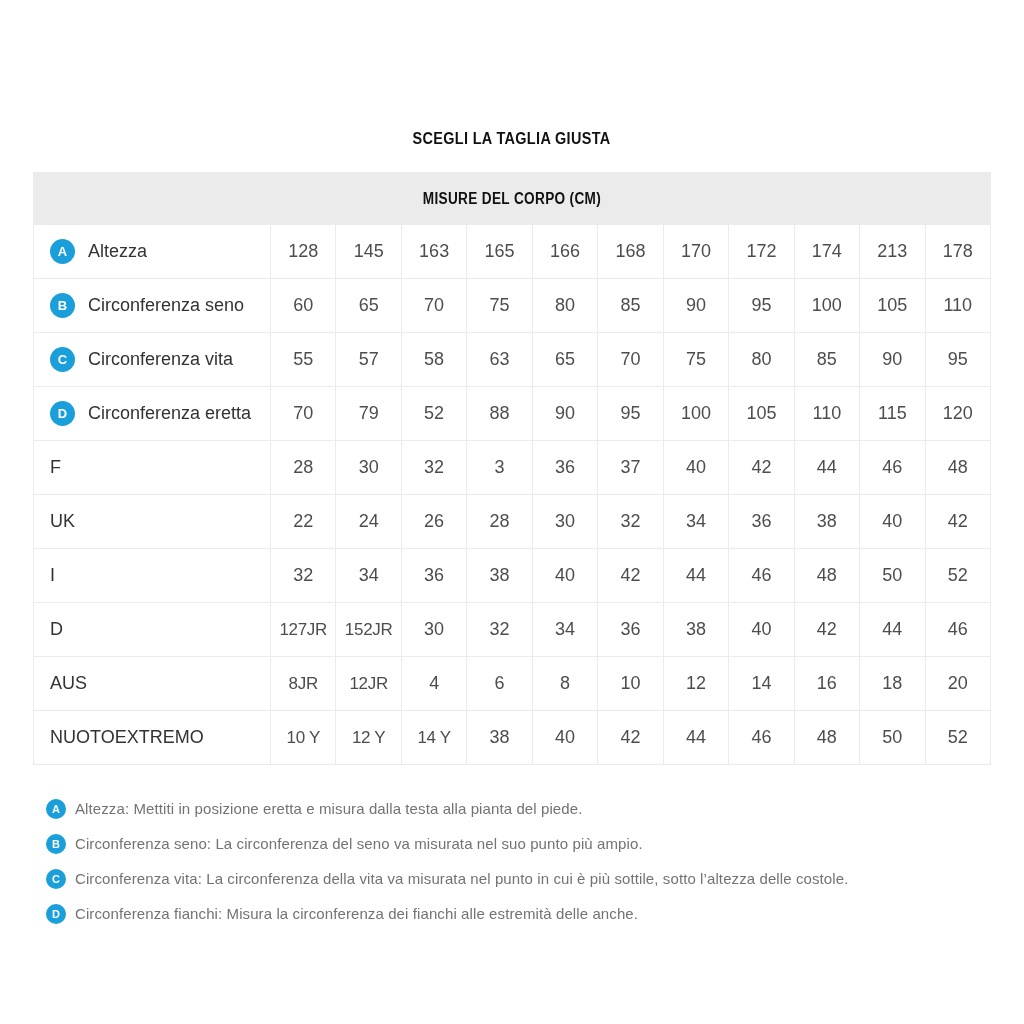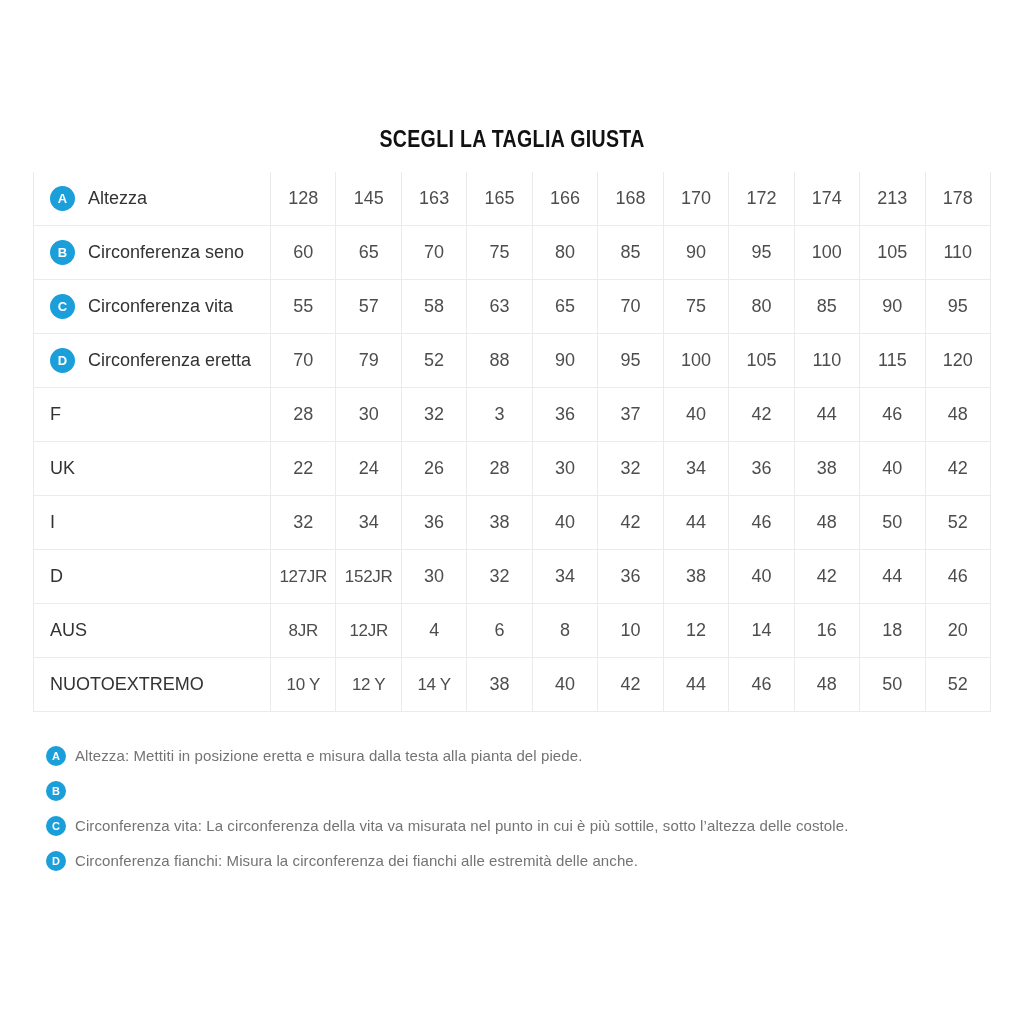--- a/index.html
+++ b/index.html
@@ -9,21 +9,21 @@
     background: #ffffff;
     font-family: "Liberation Sans", sans-serif;
     overflow: hidden;
   }
   .page { width: 1024px; height: 1024px; position: relative; }
 
   
   .title {
     margin: 129px 0 0 0;
     text-align: center;
-    font-size: 23px;
+    font-size: 17px;
     font-weight: 700;
     color: #111;
     letter-spacing: 0.4px;
     line-height: 20px;
   }
   .condensed { display: inline-block; transform: scaleX(0.85); transform-origin: center; white-space: nowrap; }
 
   
   .sizetable { width: 958px; margin: 23px 0 0 33px; }
   .band {
@@ -73,20 +73,23 @@
   .note-text { font-size: 15px; color: #737373; letter-spacing: 0.1px; }
 </style>
 </head>
 <body>
 
 <div class="page">
 
   <h1 class="title"><span class="condensed">SCEGLI LA TAGLIA GIUSTA</span></h1>
 
   <div class="sizetable">
+    <div class="band">
+      <span class="band-text condensed">MISURE DEL CORPO (CM)</span>
+    </div>
     <div id="body-rows">
         <div class="trow">
           <div class="cell label-cell">
             <span class="badge">A</span>
             <span>Altezza</span>
           </div>
           <div class="cell">128</div>
           <div class="cell">145</div>
           <div class="cell">163</div>
           <div class="cell">165</div>
@@ -251,20 +254,21 @@
       </div>
   </div>
 
   <div class="notes" id="notes">
       <div class="note">
         <span class="badge badge-sm">A</span>
         <span class="note-text">Altezza: Mettiti in posizione eretta e misura dalla testa alla pianta del piede.</span>
       </div>
       <div class="note">
         <span class="badge badge-sm">B</span>
+        <span class="note-text">Circonferenza seno: La circonferenza del seno va misurata nel suo punto più ampio.</span>
       </div>
       <div class="note">
         <span class="badge badge-sm">C</span>
         <span class="note-text">Circonferenza vita: La circonferenza della vita va misurata nel punto in cui è più sottile, sotto l’altezza delle costole.</span>
       </div>
       <div class="note">
         <span class="badge badge-sm">D</span>
         <span class="note-text">Circonferenza fianchi: Misura la circonferenza dei fianchi alle estremità delle anche.</span>
       </div>
     </div>

